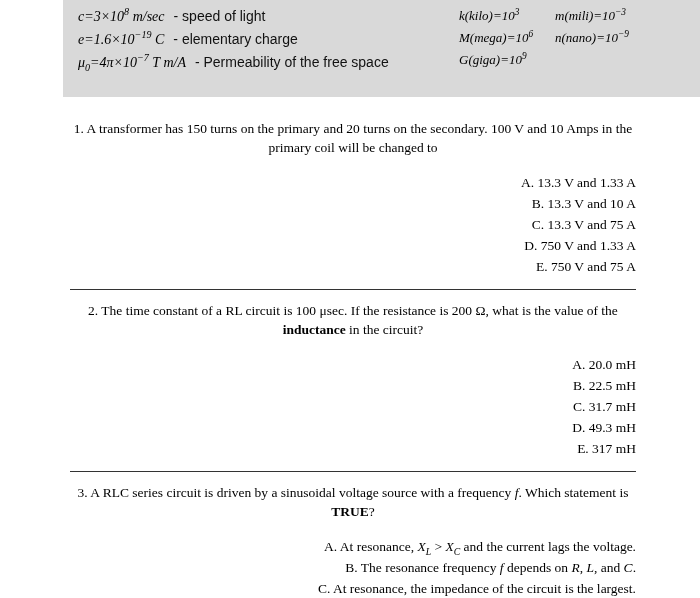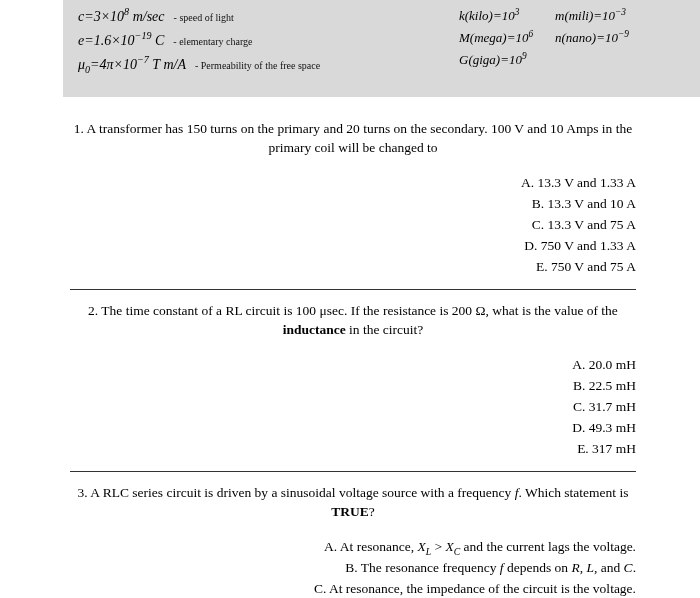--- a/index.html
+++ b/index.html
@@ -21,23 +21,23 @@
     background: #d9d9d9;
     padding: 5px 0 0 15px;
   }
   .const-row { line-height: 22px; white-space: nowrap; }
   .const-formula {
     font-family: "Liberation Serif", serif;
     font-style: italic;
     font-size: 14px;
   }
   .const-desc {
-    font-family: Liberation Serif, serif;
+    font-family: Liberation Sans, sans-serif;
     font-style: normal;
-    font-size: 10px;
+    font-size: 14px;
     color: #111;
     margin-left: 5px;
   }
   .prefix-col { position: absolute; top: 5px; }
   .prefix-col.c1 { left: 396px; }
   .prefix-col.c2 { left: 492px; }
   .prefix-item {
     line-height: 22px;
     font-family: "Liberation Serif", serif;
     font-style: italic;
@@ -125,19 +125,19 @@
       <li>E. 317 mH</li>
     </ul>
     <hr class="divider">
   </section>
 
   <section>
     <p class="q-text">3. A RLC series circuit is driven by a sinusoidal voltage source with a frequency <i>f</i>. Which statement is <b>TRUE</b>?</p>
     <ul class="choices">
       <li>A. At resonance, <i>X<sub>L</sub></i> &gt; <i>X<sub>C</sub></i> and the current lags the voltage.</li>
       <li>B. The resonance frequency <i>f</i> depends on <i>R</i>, <i>L</i>, and <i>C</i>.</li>
-      <li>C. At resonance, the impedance of the circuit is the voltage.</li>
+      <li>C. At resonance, the impedance of the circuit is the largest.</li>
 
     </ul>
 
   </section>
 
 </main>
 
 </body></html>

